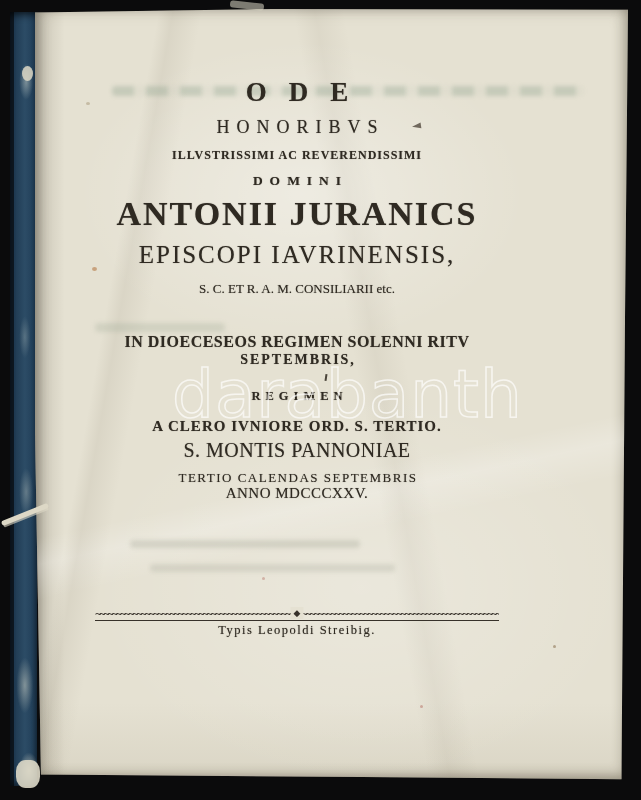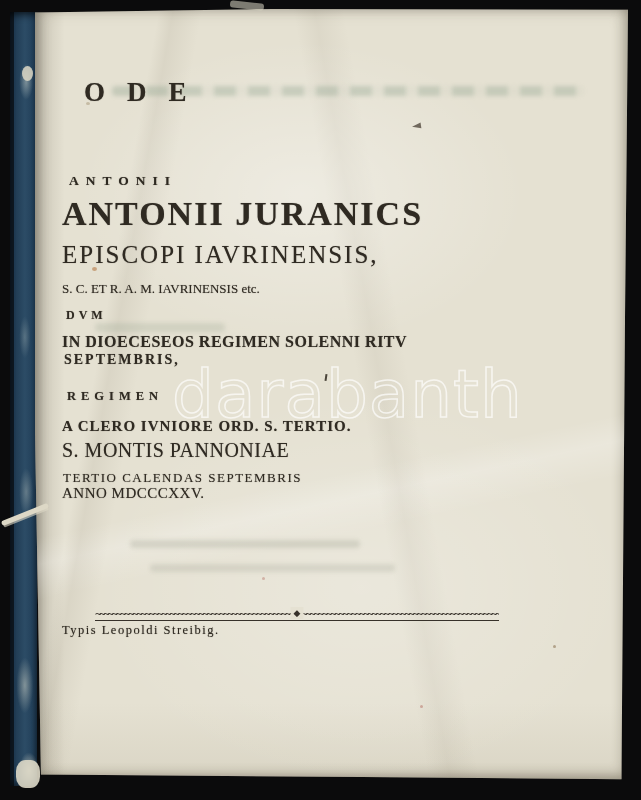--- a/index.html
+++ b/index.html
@@ -24,21 +24,21 @@
     background:
       radial-gradient(ellipse 320px 220px at 45% 24%, rgba(255,255,255,.35), transparent 70%),
       radial-gradient(ellipse 360px 260px at 55% 75%, rgba(255,255,255,.22), transparent 75%),
       linear-gradient(100deg, transparent 17%, rgba(120,110,90,.10) 19%, transparent 23%),
       linear-gradient(80deg, transparent 54%, rgba(120,110,90,.08) 57%, transparent 61%),
       linear-gradient(168deg, transparent 59%, rgba(255,255,255,.22) 62%, transparent 66%),
       linear-gradient(90deg, rgba(95,88,70,.22), transparent 5%),
       linear-gradient(0deg, rgba(150,140,115,.14), transparent 10%);}
   
   .textblock{position:absolute;left:62px;top:0;width:470px;height:800px;color:#2f2a22;
-    text-align:left;pointer-events:none;}
+    text-align:center;pointer-events:none;}
   .line{position:absolute;width:100%;white-space:nowrap;
         text-shadow:0 0 1px rgba(47,42,34,.45);}
   .l-ode        {top:77px; font-size:27px;font-weight:bold;letter-spacing:22px;padding-left:22px;width:448px;}
   .l-honoribus  {top:117px;font-size:18px;letter-spacing:7px;padding-left:7px;width:463px;}
   .l-illust     {top:148px;font-size:12px;font-weight:bold;letter-spacing:1px;}
   .l-domini     {top:173px;font-size:13.5px;font-weight:bold;letter-spacing:7px;padding-left:7px;width:463px;}
   .l-name       {top:195px;font-size:34px;font-weight:bold;letter-spacing:2px;}
   .l-episcopi   {top:241px;font-size:25px;letter-spacing:2px;}
   .l-consil     {top:281px;font-size:13px;letter-spacing:0px;}
   .l-dum        {top:308px;font-size:12px;font-weight:bold;letter-spacing:4px;padding-left:4px;width:466px;}
@@ -96,25 +96,26 @@
 
   <div class="paper"></div>
 
   <div class="bleed b1"></div>
   <div class="bleed b2"></div>
   <div class="bleed b3"></div>
   <div class="bleed b4"></div>
 
   <div class="textblock">
     <div class="line l-ode">ODE</div>
-    <div class="line l-domini">ANTONII</div>
+    <div class="line l-honoribus">HONORIBVS</div>
+    <div class="line l-illust">ILLVSTRISSIMI AC REVERENDISSIMI</div>
+    <div class="line l-domini">DOMINI</div>
     <div class="line l-name">ANTONII JURANICS</div>
     <div class="line l-episcopi">EPISCOPI IAVRINENSIS,</div>
-    <div class="line l-consil">S. C. ET R. A. M. IAVRINENSIS etc.</div>
-    <div class="line l-dum">DVM</div>
+    <div class="line l-consil">S. C. ET R. A. M. CONSILIARII etc.</div>
     <div class="line l-dioec">IN DIOECESEOS REGIMEN SOLENNI RITV</div>
     <div class="line l-induc">SEPTEMBRIS,</div>
     <div class="line l-oblata">REGIMEN</div>
     <div class="line l-clero">A CLERO IVNIORE ORD. S. TERTIO.</div>
     <div class="line l-montis">S. MONTIS PANNONIAE</div>
     <div class="line l-tertio">TERTIO CALENDAS SEPTEMBRIS</div>
     <div class="line l-anno">ANNO MDCCCXXV.</div>
     <div class="line l-typis">Typis Leopoldi Streibig.</div>
   </div>
 

